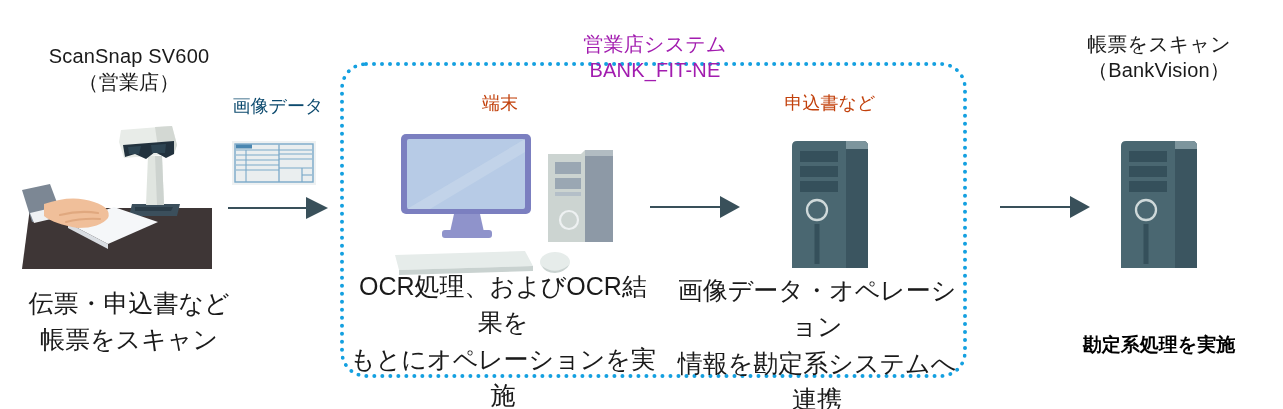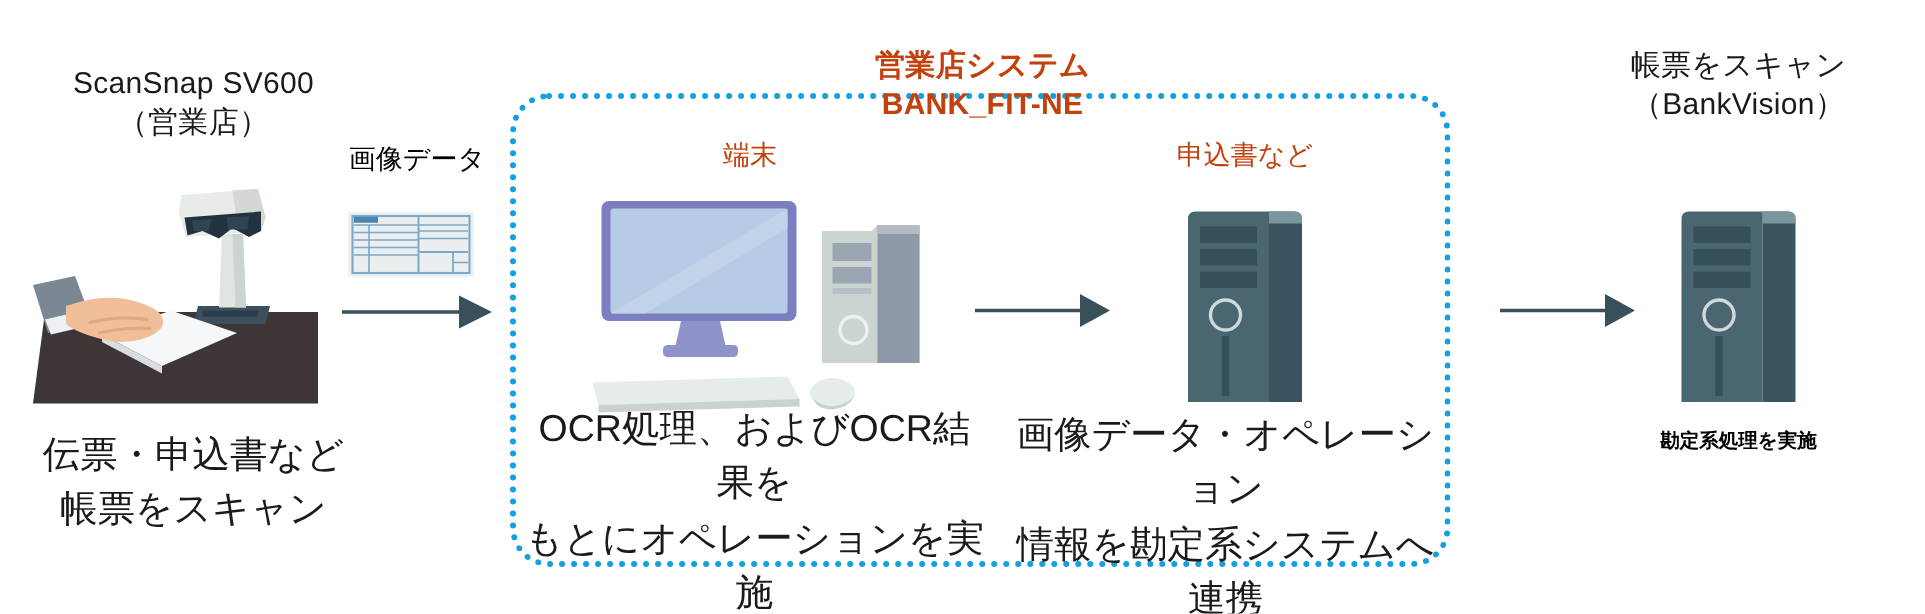--- a/index.html
+++ b/index.html
@@ -23,42 +23,43 @@
   }
 
   
   .col-title {
     font-size: 20px;
     color: #1a1a1a;
     letter-spacing: 0.2px;
   }
   .col-title-bold {
     font-size: 20px;
-    font-weight: bold;
-    color: #c2410c;
+    font-weight: normal;
+    color: #a21caf;
     letter-spacing: 0.2px;
   }
   .sub-label {
     font-size: 18px;
     color: #c2410c;
   }
   .caption {
     font-size: 25px;
     color: #1a1a1a;
     line-height: 1.45;
   }
   .caption-bold {
-    font-size: 13px;
+    font-size: 19px;
     color: #000;
     font-weight: bold;
     line-height: 1.45;
+    margin-top: 46px;
   }
   .small-label {
     font-size: 18px;
-    color: #000000;
+    color: #0c4a6e;
   }
 
   
   .dotted-box {
     left: 340px;
     top: 62px;
     width: 627px;
     height: 316px;
     border: 4px dotted #14a0e0;
     border-radius: 26px;

